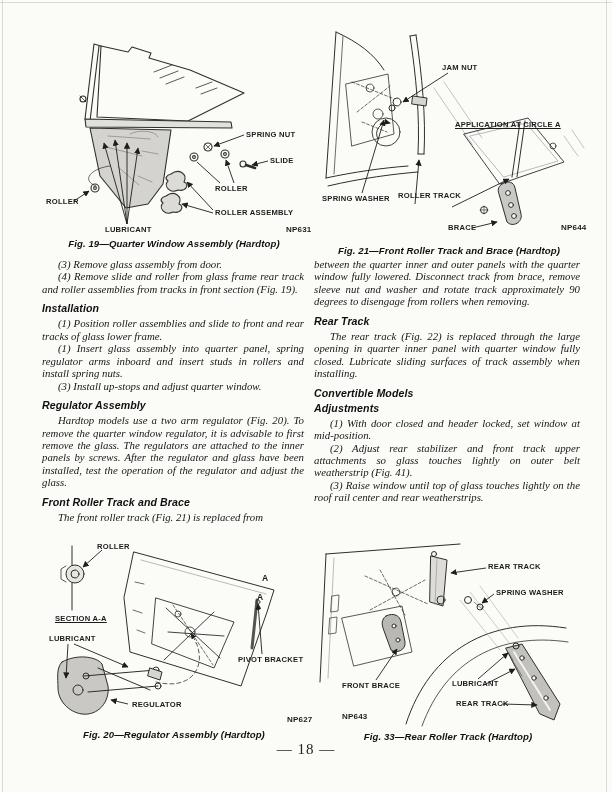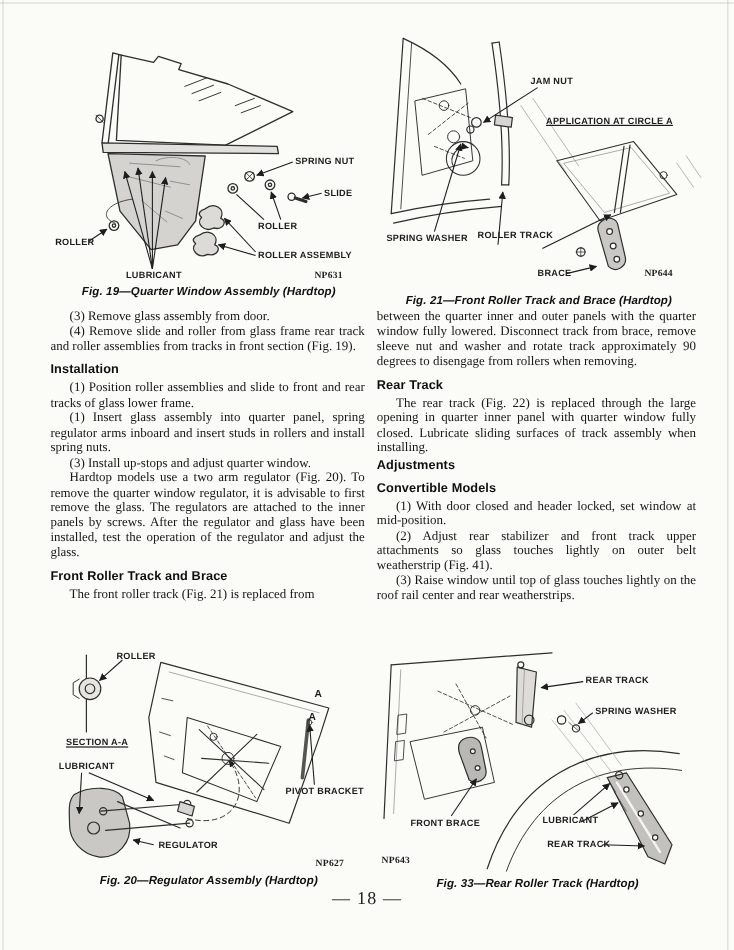--- a/index.html
+++ b/index.html
@@ -8,27 +8,27 @@
   .scan-edge{position:absolute;background:#bfbfbb;opacity:.55;}
   .edge-l{left:2px;top:0;bottom:0;width:1px;}
   .edge-r{right:5px;top:0;bottom:0;width:1px;}
   .edge-t{top:2px;left:0;right:0;height:1px;}
 
   .fig{position:absolute;}
   .fig svg{display:block;position:absolute;left:0;top:0;}
   .flabel{position:absolute;font-family:"Liberation Sans",sans-serif;font-weight:700;font-size:7.6px;
           letter-spacing:.25px;white-space:nowrap;color:#1c1c1c;}
   .flabel.u{text-decoration:underline;}
-  .fcode{position:absolute;font-family:Liberation Serif, serif;font-weight:700;font-size:8px;
-         letter-spacing:.2px;color:#1c1c1c;}
+  .fcode{position:absolute;font-family:Liberation Sans, sans-serif;font-weight:700;font-size:8px;
+         letter-spacing:.2px;color:#1c1c1c;margin-left:24px;}
   .amark{position:absolute;font-family:"Liberation Sans",sans-serif;font-weight:700;font-size:8.5px;color:#1c1c1c;}
   .caption{position:absolute;left:0;right:0;text-align:center;font-family:"Liberation Sans",sans-serif;
            font-weight:700;font-style:italic;font-size:9.6px;letter-spacing:.1px;color:#101010;}
 
-  .col{position:absolute;top:258px;font-size:10.8px;line-height:12.45px;text-align:justify;}
+  .col{position:absolute;top:258px;font-size:10.8px;line-height:12.45px;text-align:justify;font-style:italic;}
   .col p{margin:0;text-indent:16px;}
   .col p.noindent{text-indent:0;}
   .col .h{font-family:"Liberation Sans",sans-serif;font-weight:700;font-size:10.6px;line-height:12px;
           margin:7px 0 3px;text-align:left;letter-spacing:.1px;color:#0f0f0f;}
   .col .h.tight{margin-top:2px;}
 
   .pagenum{position:absolute;top:741px;left:0;right:0;text-align:center;font-size:15px;letter-spacing:1px;color:#222;}
 </style>
 </head>
 <body>
@@ -146,46 +146,47 @@
 
       <g stroke="#1d1d1d" fill="none" stroke-width=".9">
         <path d="M136,47 L91,76" marker-end="url(#ah21)"></path>
         <path d="M50,167 L72,94" marker-end="url(#ah21)"></path>
         <path d="M103,178 L107,134" marker-end="url(#ah21)"></path>
         <path d="M140,181 L197,153" marker-end="url(#ah21)"></path>
         <path d="M160,202 L185,196" marker-end="url(#ah21)"></path>
       </g>
     </svg>
     <span class="flabel" style="left:130px;top:37px">JAM NUT</span>
-    <span class="flabel u" style="left:143px;top:70px">APPLICATION AT CIRCLE A</span>
+    <span class="flabel u" style="left:143px;top:94px">APPLICATION AT CIRCLE A</span>
     <span class="flabel" style="left:10px;top:168px">SPRING WASHER</span>
     <span class="flabel" style="left:86px;top:165px">ROLLER TRACK</span>
     <span class="flabel" style="left:136px;top:197px">BRACE</span>
     <span class="fcode" style="left:225px;top:197px">NP644</span>
     <div class="caption" style="top:219px">Fig. 21—Front Roller Track and Brace (Hardtop)</div>
   </div>
 
   <div class="col" style="left:42px;width:262px;">
     <p>(3) Remove glass assembly from door.</p>
     <p>(4) Remove slide and roller from glass frame rear track and roller assemblies from tracks in front section (Fig. 19).</p>
     <div class="h">Installation</div>
     <p>(1) Position roller assemblies and slide to front and rear tracks of glass lower frame.</p>
     <p>(1) Insert glass assembly into quarter panel, spring regulator arms inboard and insert studs in rollers and install spring nuts.</p>
     <p>(3) Install up-stops and adjust quarter window.</p>
+    <div class="h">Regulator Assembly</div>
     <p>Hardtop models use a two arm regulator (Fig. 20). To remove the quarter window regulator, it is advisable to first remove the glass. The regulators are attached to the inner panels by screws. After the regulator and glass have been installed, test the operation of the regulator and adjust the glass.</p>
     <div class="h">Front Roller Track and Brace</div>
     <p>The front roller track (Fig. 21) is replaced from</p>
   </div>
 
   <div class="col" style="left:314px;width:266px;">
     <p class="noindent">between the quarter inner and outer panels with the quarter window fully lowered. Disconnect track from brace, remove sleeve nut and washer and rotate track approximately 90 degrees to disengage from rollers when removing.</p>
     <div class="h">Rear Track</div>
     <p>The rear track (Fig. 22) is replaced through the large opening in quarter inner panel with quarter window fully closed. Lubricate sliding surfaces of track assembly when installing.</p>
+    <div class="h">Convertible Models</div>
     <div class="h tight">Adjustments</div>
-    <div class="h">Convertible Models</div>
     <p>(1) With door closed and header locked, set window at mid-position.</p>
     <p>(2) Adjust rear stabilizer and front track upper attachments so glass touches lightly on outer belt weatherstrip (Fig. 41).</p>
     <p>(3) Raise window until top of glass touches lightly on the roof rail center and rear weatherstrips.</p>
   </div>
 
   <div class="fig" style="left:38px;top:540px;width:272px;height:202px;">
     <svg width="272" height="188" viewBox="0 0 272 188">
       <defs>
         <marker id="ah20" markerWidth="7" markerHeight="7" refX="6.3" refY="3.5" orient="auto">
           <path d="M0,0 L7,3.5 L0,7 Z" fill="#1d1d1d"></path>

